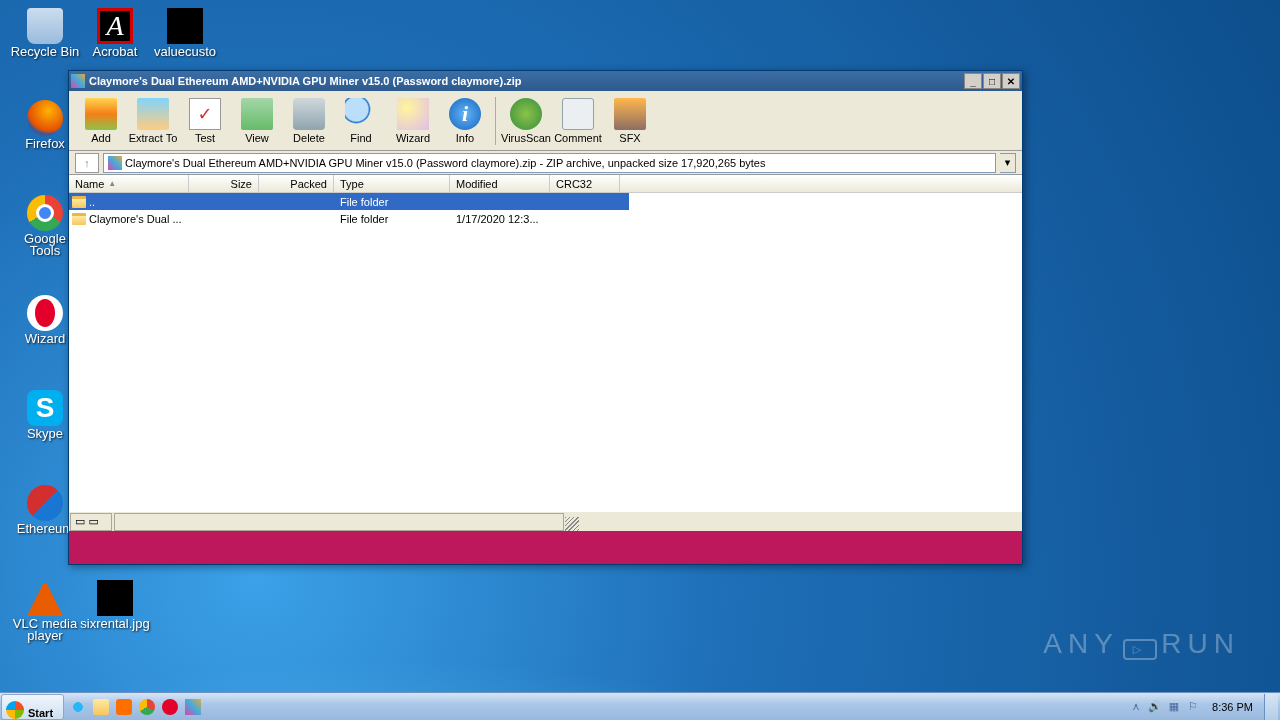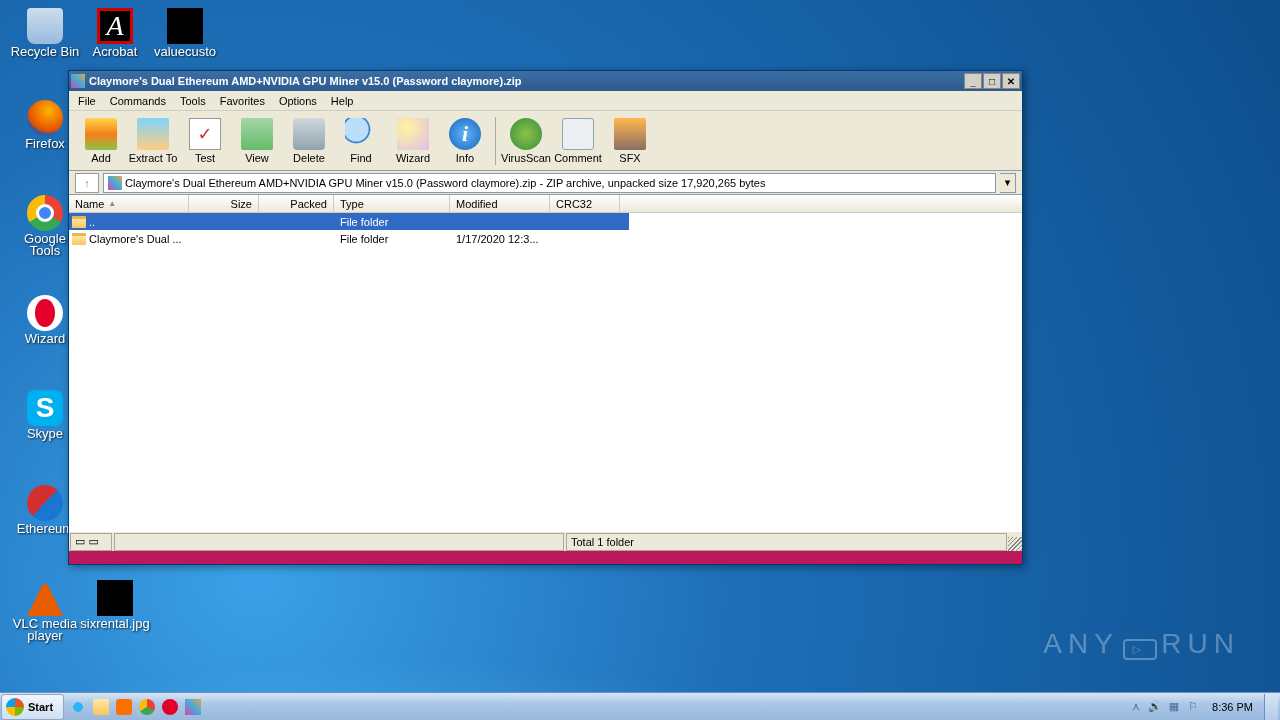--- a/index.html
+++ b/index.html
@@ -80,21 +80,21 @@
 
 .statusbar { height:20px; border-top:1px solid #fff; background:#ece9d8; display:flex; align-items:center; }
 .statusbar .sb-seg { border:1px solid #aca899; height:18px; margin:1px; display:flex; align-items:center; padding:0 4px; }
 .sb-1{width:42px} .sb-2{width:450px} .sb-3{flex:1}
 .sb-grip { width:14px; height:14px; background:repeating-linear-gradient(135deg,#888 0 1px,transparent 1px 3px); align-self:flex-end; }
 
 
 .taskbar { position:absolute; bottom:0; left:0; right:0; height:28px;
   background:linear-gradient(#d6e5f5,#abc7e8 40%,#98b8dd); border-top:1px solid #6a8fc0; display:flex; align-items:center; }
 .startbtn { height:26px; padding:0 10px 0 4px; margin:1px; background:linear-gradient(#f0f6fc,#cfe0f2);
-  border:1px solid #8ba8cc; border-radius:3px; display:flex; align-items:center; gap:4px; cursor:pointer; font-weight:bold; }
+  border:1px solid #8ba8cc; border-radius:3px; display:flex; align-items:flex-end; gap:4px; cursor:pointer; font-weight:bold; }
 .startorb { width:18px; height:18px; border-radius:50%; background:conic-gradient(#f25022 0 90deg,#7fba00 90deg 180deg,#ffb900 180deg 270deg,#00a4ef 270deg 360deg); }
 .ql { display:flex; gap:1px; margin-left:2px; }
 .ql > div { width:22px; height:22px; display:flex; align-items:center; justify-content:center; cursor:pointer; border:1px solid transparent; }
 .ql-ie { background:radial-gradient(circle,#29b6f6 40%,transparent 45%); border-radius:50%; }
 .ql-ex { background:linear-gradient(#ffe9a2,#f7c65f); border-radius:2px; }
 .ql-mp { background:#ff6f00; border-radius:3px; }
 .ql-ch { background:conic-gradient(#ea4335 0 120deg,#34a853 120deg 240deg,#fbbc05 240deg); border-radius:50%; }
 .ql-op { background:#e3002b; border-radius:50%; }
 .ql-wr { background:linear-gradient(45deg,#d4a,#4ad,#da4); }
 .tray { margin-left:auto; display:flex; align-items:center; gap:3px; padding:0 2px; height:100%; }
@@ -153,28 +153,20 @@
 <div class="window">
   <div class="titlebar">
     <div class="wic"></div>
     <div class="ttl">Claymore's Dual Ethereum AMD+NVIDIA GPU Miner v15.0 (Password claymore).zip</div>
     <div class="winbtns">
       <div class="winbtn">_</div>
       <div class="winbtn">□</div>
       <div class="winbtn">✕</div>
     </div>
   </div>
-  <div class="menubar">
-      <div>File</div>
-      <div>Commands</div>
-      <div>Tools</div>
-      <div>Favorites</div>
-      <div>Options</div>
-      <div>Help</div>
-    </div>
   <div class="toolbar">
       <div class="tbtn">
         <div class="tico ti-add"></div>
         <div class="tlbl">Add</div>
       </div>
       <div class="tbtn">
         <div class="tico ti-extract"></div>
         <div class="tlbl">Extract To</div>
       </div>
       <div class="tbtn">
@@ -252,21 +244,20 @@
           <div class="cell-packed"></div>
           <div class="cell-type">File folder</div>
           <div class="cell-mod">1/17/2020 12:3...</div>
           <div class="cell-crc"></div>
         </div>
       </div>
   </div>
   <div class="statusbar">
     <div class="sb-seg sb-1">▭ ▭</div>
     <div class="sb-seg sb-2"></div>
-    <div class="sb-seg sb-3">Total 1 folder</div>
     <div class="sb-grip"></div>
   </div>
 </div>
 
 <div class="anyrun-logo">
   ANY<span class="play">▷</span>RUN
 </div>
 
 <div class="taskbar">
   <div class="startbtn">

